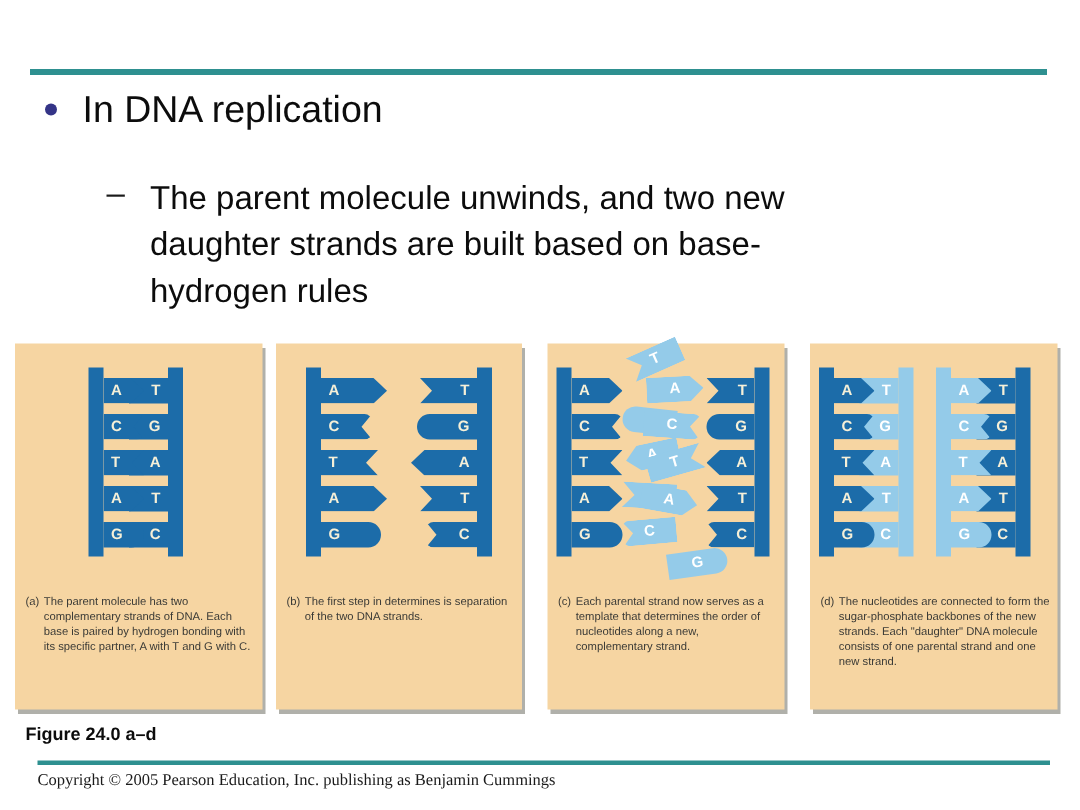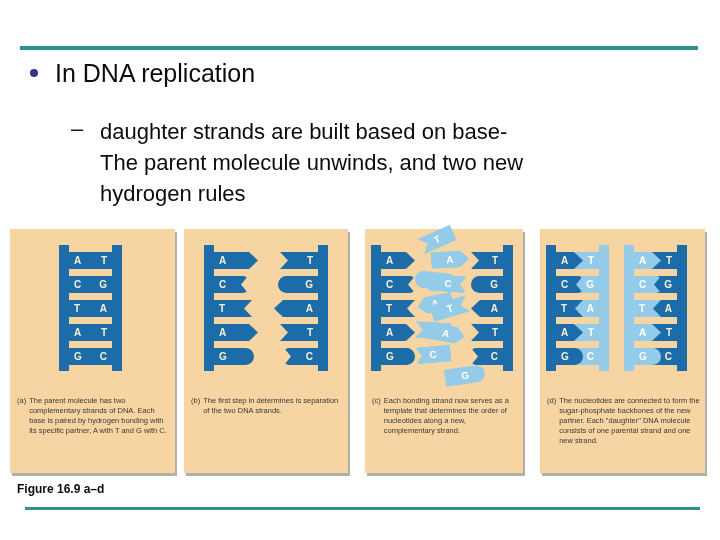--- a/index.html
+++ b/index.html
@@ -68,22 +68,22 @@
 
   <div class="rule top"></div>
 
   <div class="title">
     <span class="bullet"></span>
     <span>In DNA replication</span>
   </div>
 
   <div class="subtitle-dash">–</div>
   <div class="subtitle">
+    <div>The parent molecule unwinds, and two new</div>
     <div>daughter strands are built based on base-</div>
-    <div>The parent molecule unwinds, and two new</div>
     <div>hydrogen rules</div>
   </div>
 
   <div class="panel pa">
     <div class="diagram">
         <div class="rail dark" style="left: 49px;"></div>
         <div class="rail dark" style="left: 102px;"></div>
         <div class="tab dark" style="left: 76px; top: 23px; width: 26px; z-index: 1;">
           <span class="bl bl-r">T</span>
         </div>
@@ -222,21 +222,21 @@
         </div>
         <div class="tab light tp-r" style="left: 62px; top: 96px; width: 38px; transform: rotate(10deg); z-index: 3;">
           <span class="bl bl-c">A</span>
         </div>
         <div class="tab light tr-r" style="left: 80px; top: 138px; width: 40px; transform: rotate(-8deg); z-index: 3;">
           <span class="bl bl-c">G</span>
         </div>
       </div>
     <div class="caption">
       <span class="cap-label">(c)</span>
-      <span class="cap-text">Each bonding strand now serves as a template that determines the order of nucleotides along a new, complementary strand.</span>
+      <span class="cap-text">Each parental strand now serves as a template that determines the order of nucleotides along a new, complementary strand.</span>
     </div>
   </div>
 
   <div class="panel pd">
     <div class="diagram">
         <div class="rail dark" style="left: 6px;"></div>
         <div class="rail light" style="left: 59px;"></div>
         <div class="tab light" style="left: 33px; top: 23px; width: 26px; z-index: 1;">
           <span class="bl bl-r">T</span>
         </div>
@@ -295,20 +295,21 @@
         </div>
         <div class="tab dark" style="left: 111px; top: 119px; width: 26px; z-index: 1;">
           <span class="bl bl-r">C</span>
         </div>
         <div class="tab light tr-r" style="left: 94px; top: 119px; width: 27px; z-index: 2;">
           <span class="bl bl-l">G</span>
         </div>
       </div>
     <div class="caption">
       <span class="cap-label">(d)</span>
-      <span class="cap-text">The nucleotides are connected to form the sugar-phosphate backbones of the new partner. Each "daughter" DNA molecule consists of one parental strand and one new strand.</span>
+      <span class="cap-text">The nucleotides are connected to form the sugar-phosphate backbones of the new strands. Each "daughter" DNA molecule consists of one parental strand and one new strand.</span>
     </div>
   </div>
 
-  <div class="figure-label">Figure 16.9 a–d</div>
+  <div class="figure-label">Figure 24.0 a–d</div>
   <div class="rule bottom"></div>
+  <div class="copyright">Copyright © 2005 Pearson Education, Inc. publishing as Benjamin Cummings</div>
 
 </div>
 
 </body></html>

